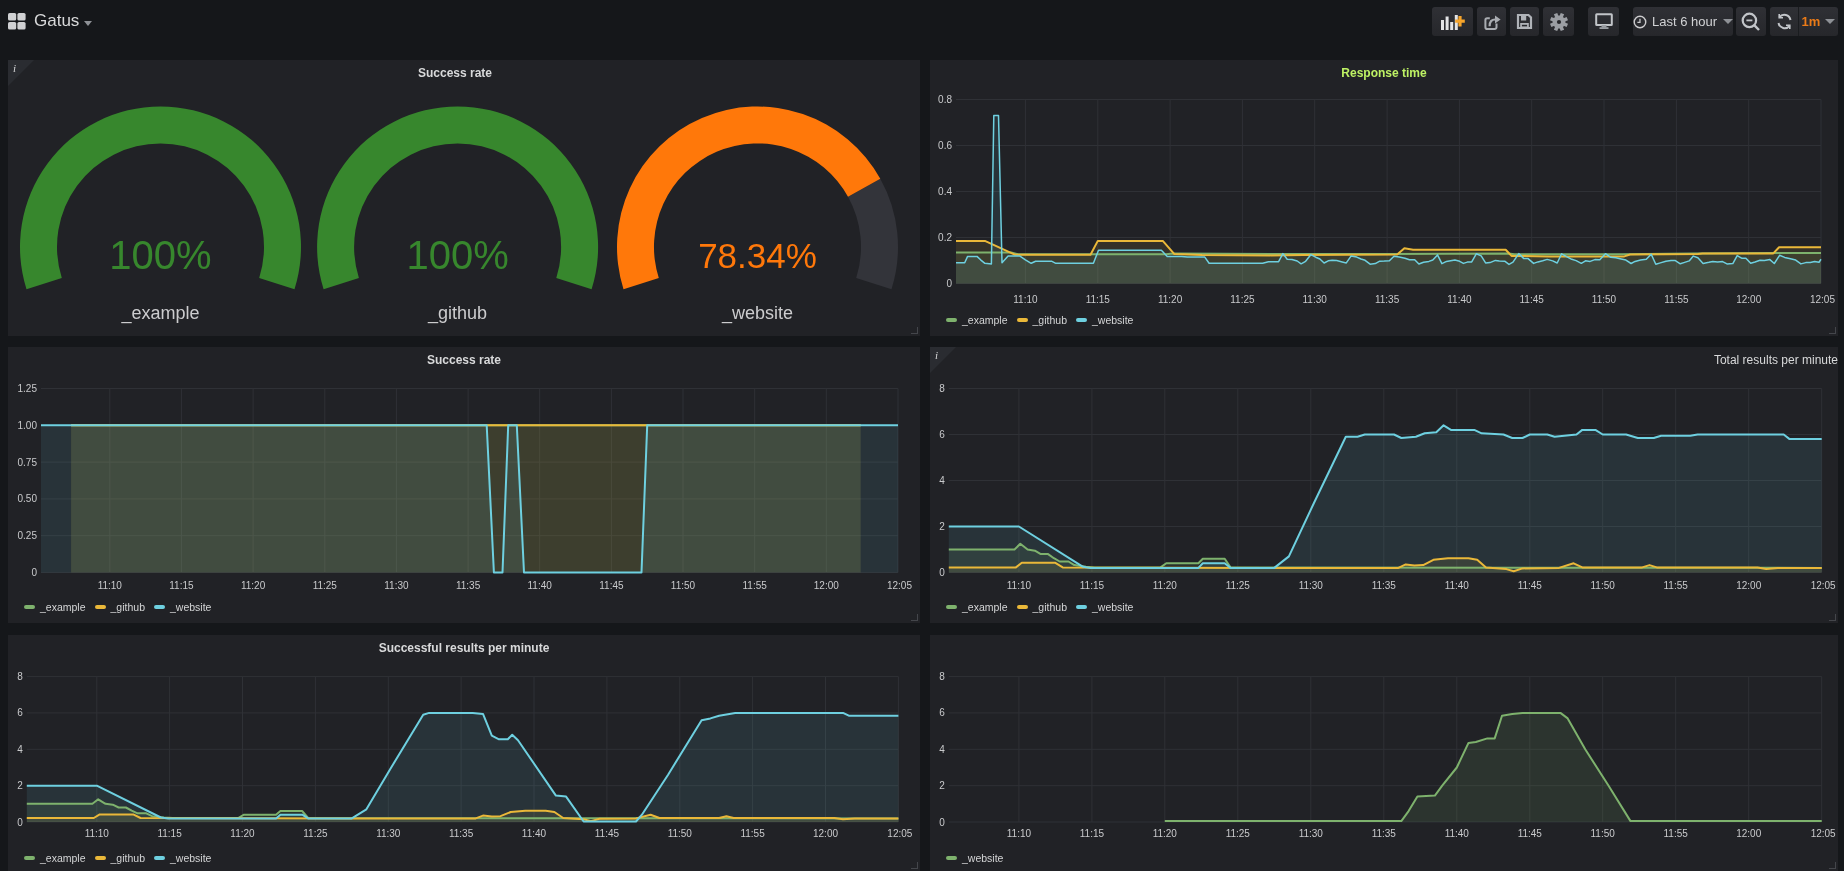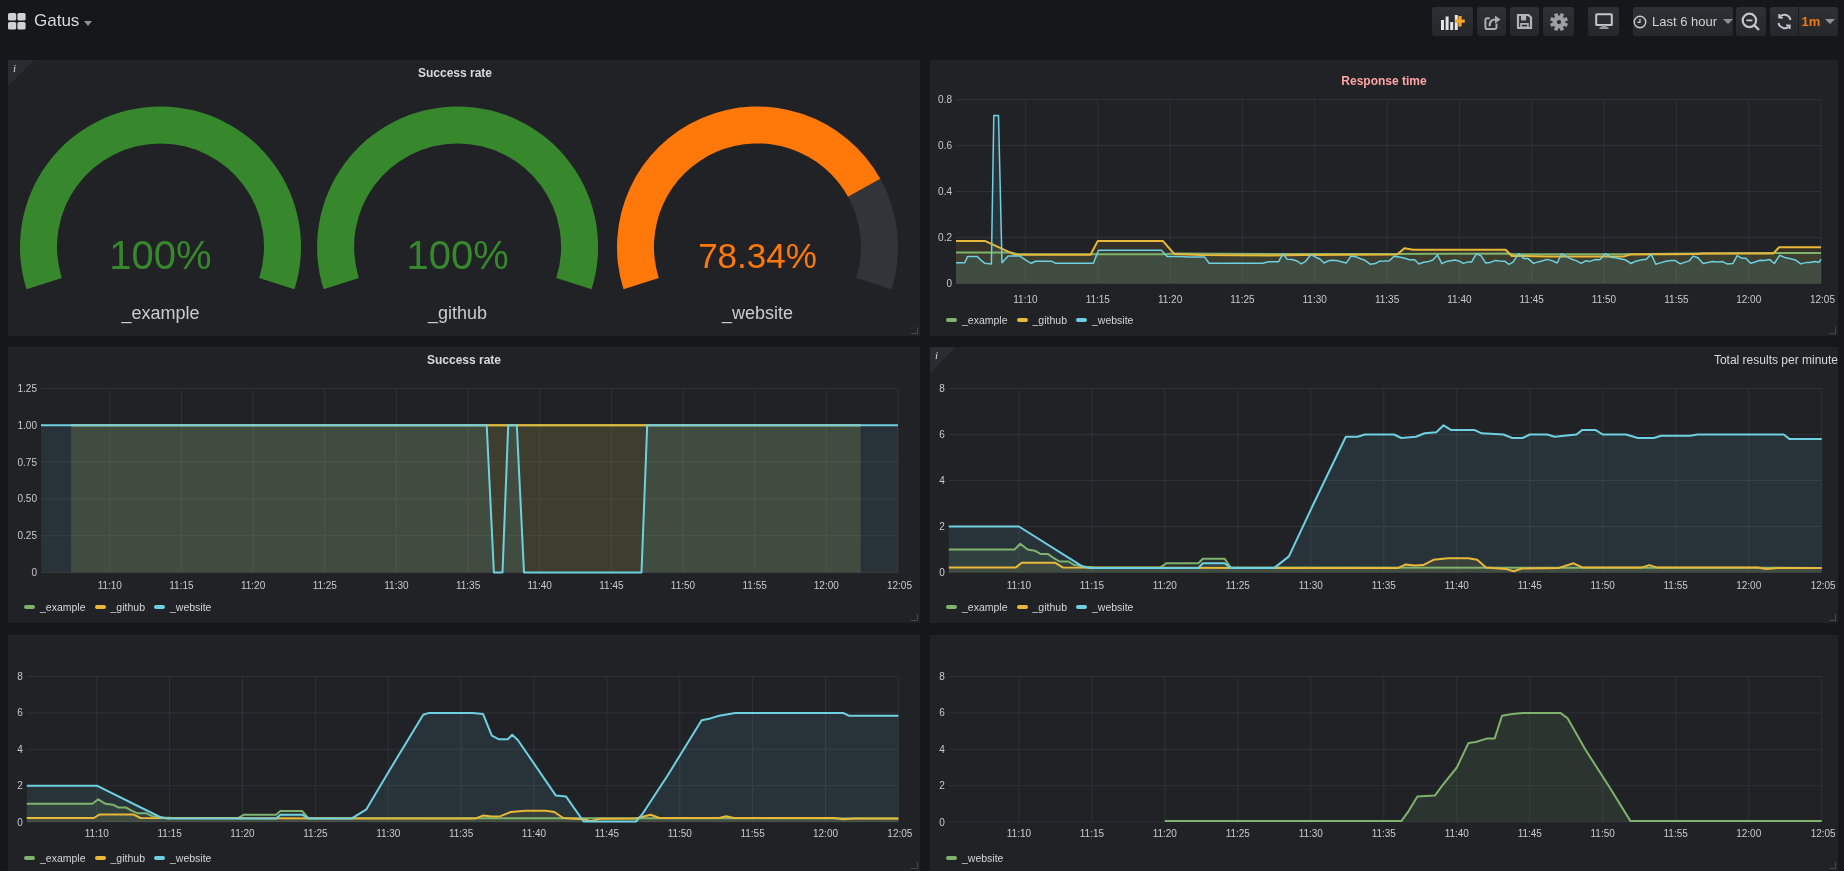--- a/index.html
+++ b/index.html
@@ -106,21 +106,21 @@
         <text x="449.6" y="209" fill="#37872d" font-size="40" text-anchor="middle" font-family="Liberation Sans">100%</text>
         <text x="449.6" y="259" fill="#ccccce" font-size="18" text-anchor="middle">_github</text>
         <path d="M872.3 118.7 A140.5 140.5 0 0 1 883.5 229.2 L848.2 218.1 A103.5 103.5 0 0 0 840.0 136.7 Z" fill="#33343a"></path>
         <path d="M615.5 229.2 A140.5 140.5 0 0 1 872.3 118.7 L840.0 136.7 A103.5 103.5 0 0 0 650.8 218.1 Z" fill="#ff780a"></path>
         <text x="749.5" y="208" fill="#ff780a" font-size="35" text-anchor="middle" font-family="Liberation Sans">78.34%</text>
         <text x="749.5" y="259" fill="#ccccce" font-size="18" text-anchor="middle">_website</text>
       </svg>
       <div style="position:absolute;right:2px;bottom:2px;width:7px;height:7px;border-right:1px solid #44464b;border-bottom:1px solid #44464b"></div>
     </div>
     <div style="position:absolute;left:930px;top:60px;width:908px;height:276px;background:#212226;overflow:hidden">
-      <div style="position:absolute;left:0px;top:8px;width:908px;text-align:center;padding-top:6px;font-size:12px;font-weight:700;color:#fca5a5">Response time</div>
+      <div style="position:absolute;left:0px;top:0;width:908px;text-align:center;padding-top:6px;font-size:12px;font-weight:700;color:#bef264">Response time</div>
       <svg width="908" height="276" style="position:absolute;left:0;top:0">
         <line x1="26" y1="223.5" x2="891" y2="223.5" stroke="#2f3136" stroke-width="1"></line>
         <text x="22" y="227.0" fill="#c9cacc" font-size="10" text-anchor="end">0</text>
         <line x1="26" y1="177.5" x2="891" y2="177.5" stroke="#2f3136" stroke-width="1"></line>
         <text x="22" y="181.0" fill="#c9cacc" font-size="10" text-anchor="end">0.2</text>
         <line x1="26" y1="131.5" x2="891" y2="131.5" stroke="#2f3136" stroke-width="1"></line>
         <text x="22" y="135.0" fill="#c9cacc" font-size="10" text-anchor="end">0.4</text>
         <line x1="26" y1="85.5" x2="891" y2="85.5" stroke="#2f3136" stroke-width="1"></line>
         <text x="22" y="89.0" fill="#c9cacc" font-size="10" text-anchor="end">0.6</text>
         <line x1="26" y1="39.5" x2="891" y2="39.5" stroke="#2f3136" stroke-width="1"></line>
@@ -278,20 +278,21 @@
         </span><span style="display:inline-flex;align-items:center;margin-right:9px">
           <span style="width:11px;height:4px;border-radius:2px;background:#eab839;margin-right:5px"></span>
           <span>_github</span>
         </span><span style="display:inline-flex;align-items:center;margin-right:9px">
           <span style="width:11px;height:4px;border-radius:2px;background:#6ed0e0;margin-right:5px"></span>
           <span>_website</span>
         </span></div>
       <div style="position:absolute;right:2px;bottom:2px;width:7px;height:7px;border-right:1px solid #44464b;border-bottom:1px solid #44464b"></div>
     </div>
     <div style="position:absolute;left:8px;top:635px;width:912px;height:236px;background:#212226;overflow:hidden">
+      <div style="position:absolute;left:0px;top:0;width:912px;text-align:center;padding-top:6px;font-size:12px;font-weight:700;color:#d8d9da">Successful results per minute</div>
       <svg width="912" height="236" style="position:absolute;left:0;top:0">
         <line x1="18.8" y1="187.0" x2="890.4" y2="187.0" stroke="#2f3136" stroke-width="1"></line>
         <text x="14.8" y="190.5" fill="#c9cacc" font-size="10" text-anchor="end">0</text>
         <line x1="18.8" y1="150.7" x2="890.4" y2="150.7" stroke="#2f3136" stroke-width="1"></line>
         <text x="14.8" y="154.2" fill="#c9cacc" font-size="10" text-anchor="end">2</text>
         <line x1="18.8" y1="114.3" x2="890.4" y2="114.3" stroke="#2f3136" stroke-width="1"></line>
         <text x="14.8" y="117.8" fill="#c9cacc" font-size="10" text-anchor="end">4</text>
         <line x1="18.8" y1="77.9" x2="890.4" y2="77.9" stroke="#2f3136" stroke-width="1"></line>
         <text x="14.8" y="81.4" fill="#c9cacc" font-size="10" text-anchor="end">6</text>
         <line x1="18.8" y1="41.6" x2="890.4" y2="41.6" stroke="#2f3136" stroke-width="1"></line>

